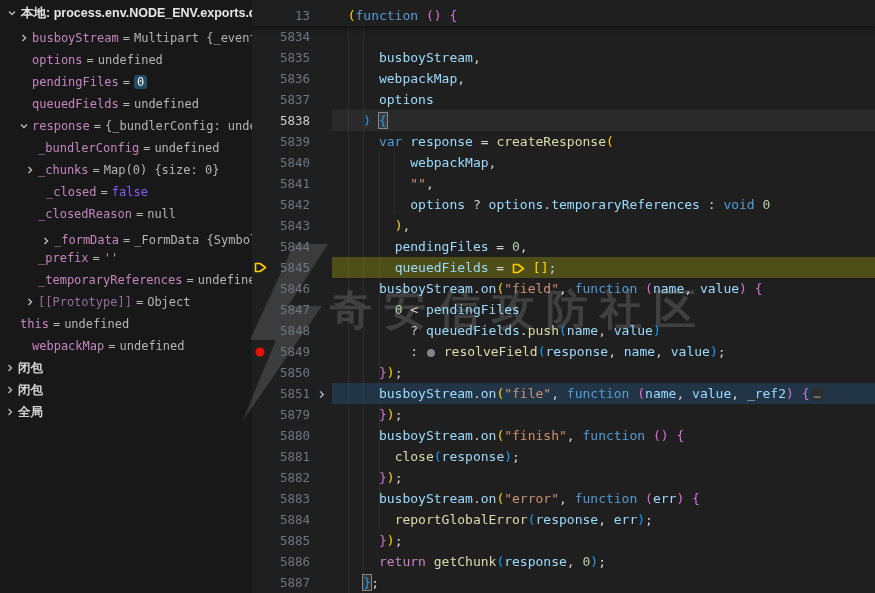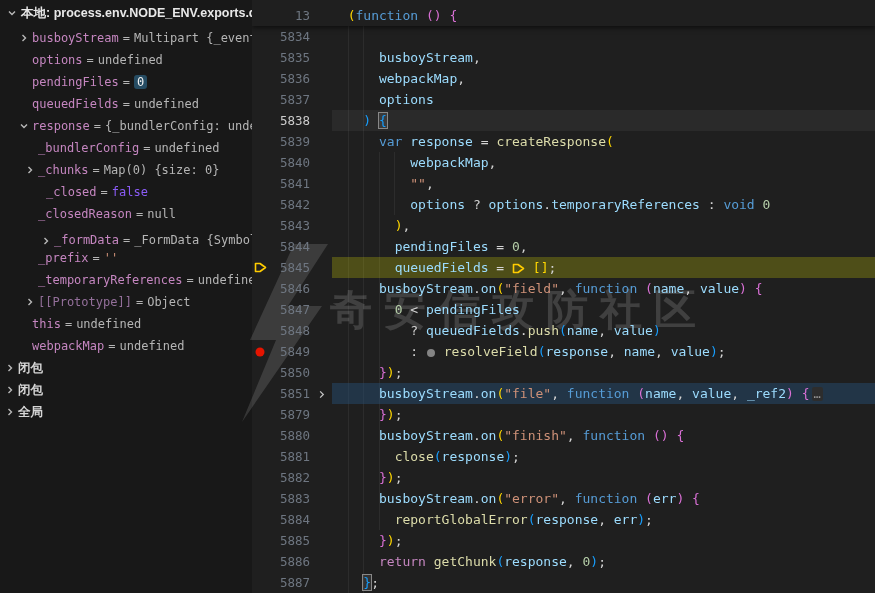--- a/index.html
+++ b/index.html
@@ -163,21 +163,21 @@
       <div class="vrow" style="padding-left: 24px;">
         <span class="tw">
           <svg width="10" height="10" viewBox="0 0 10 10">
             <polyline points="3.5,2 6.5,5 3.5,8" fill="none" stroke="#b8b8b8" stroke-width="1.4"></polyline>
           </svg>
         </span>
         <span class="vname proto">[[Prototype]]</span>
         <span class="veq">=</span>
         <span class="vv-val">Object</span>
       </div>
-      <div class="vrow" style="padding-left: 18px;">
+      <div class="vrow" style=" margin-left: 6px;">
         <span class="twspace"></span>
         <span class="vname">this</span>
         <span class="veq">=</span>
         <span class="vv-val">undefined</span>
       </div>
       <div class="vrow" style="padding-left: 18px;">
         <span class="twspace"></span>
         <span class="vname">webpackMap</span>
         <span class="veq">=</span>
         <span class="vv-val">undefined</span>

